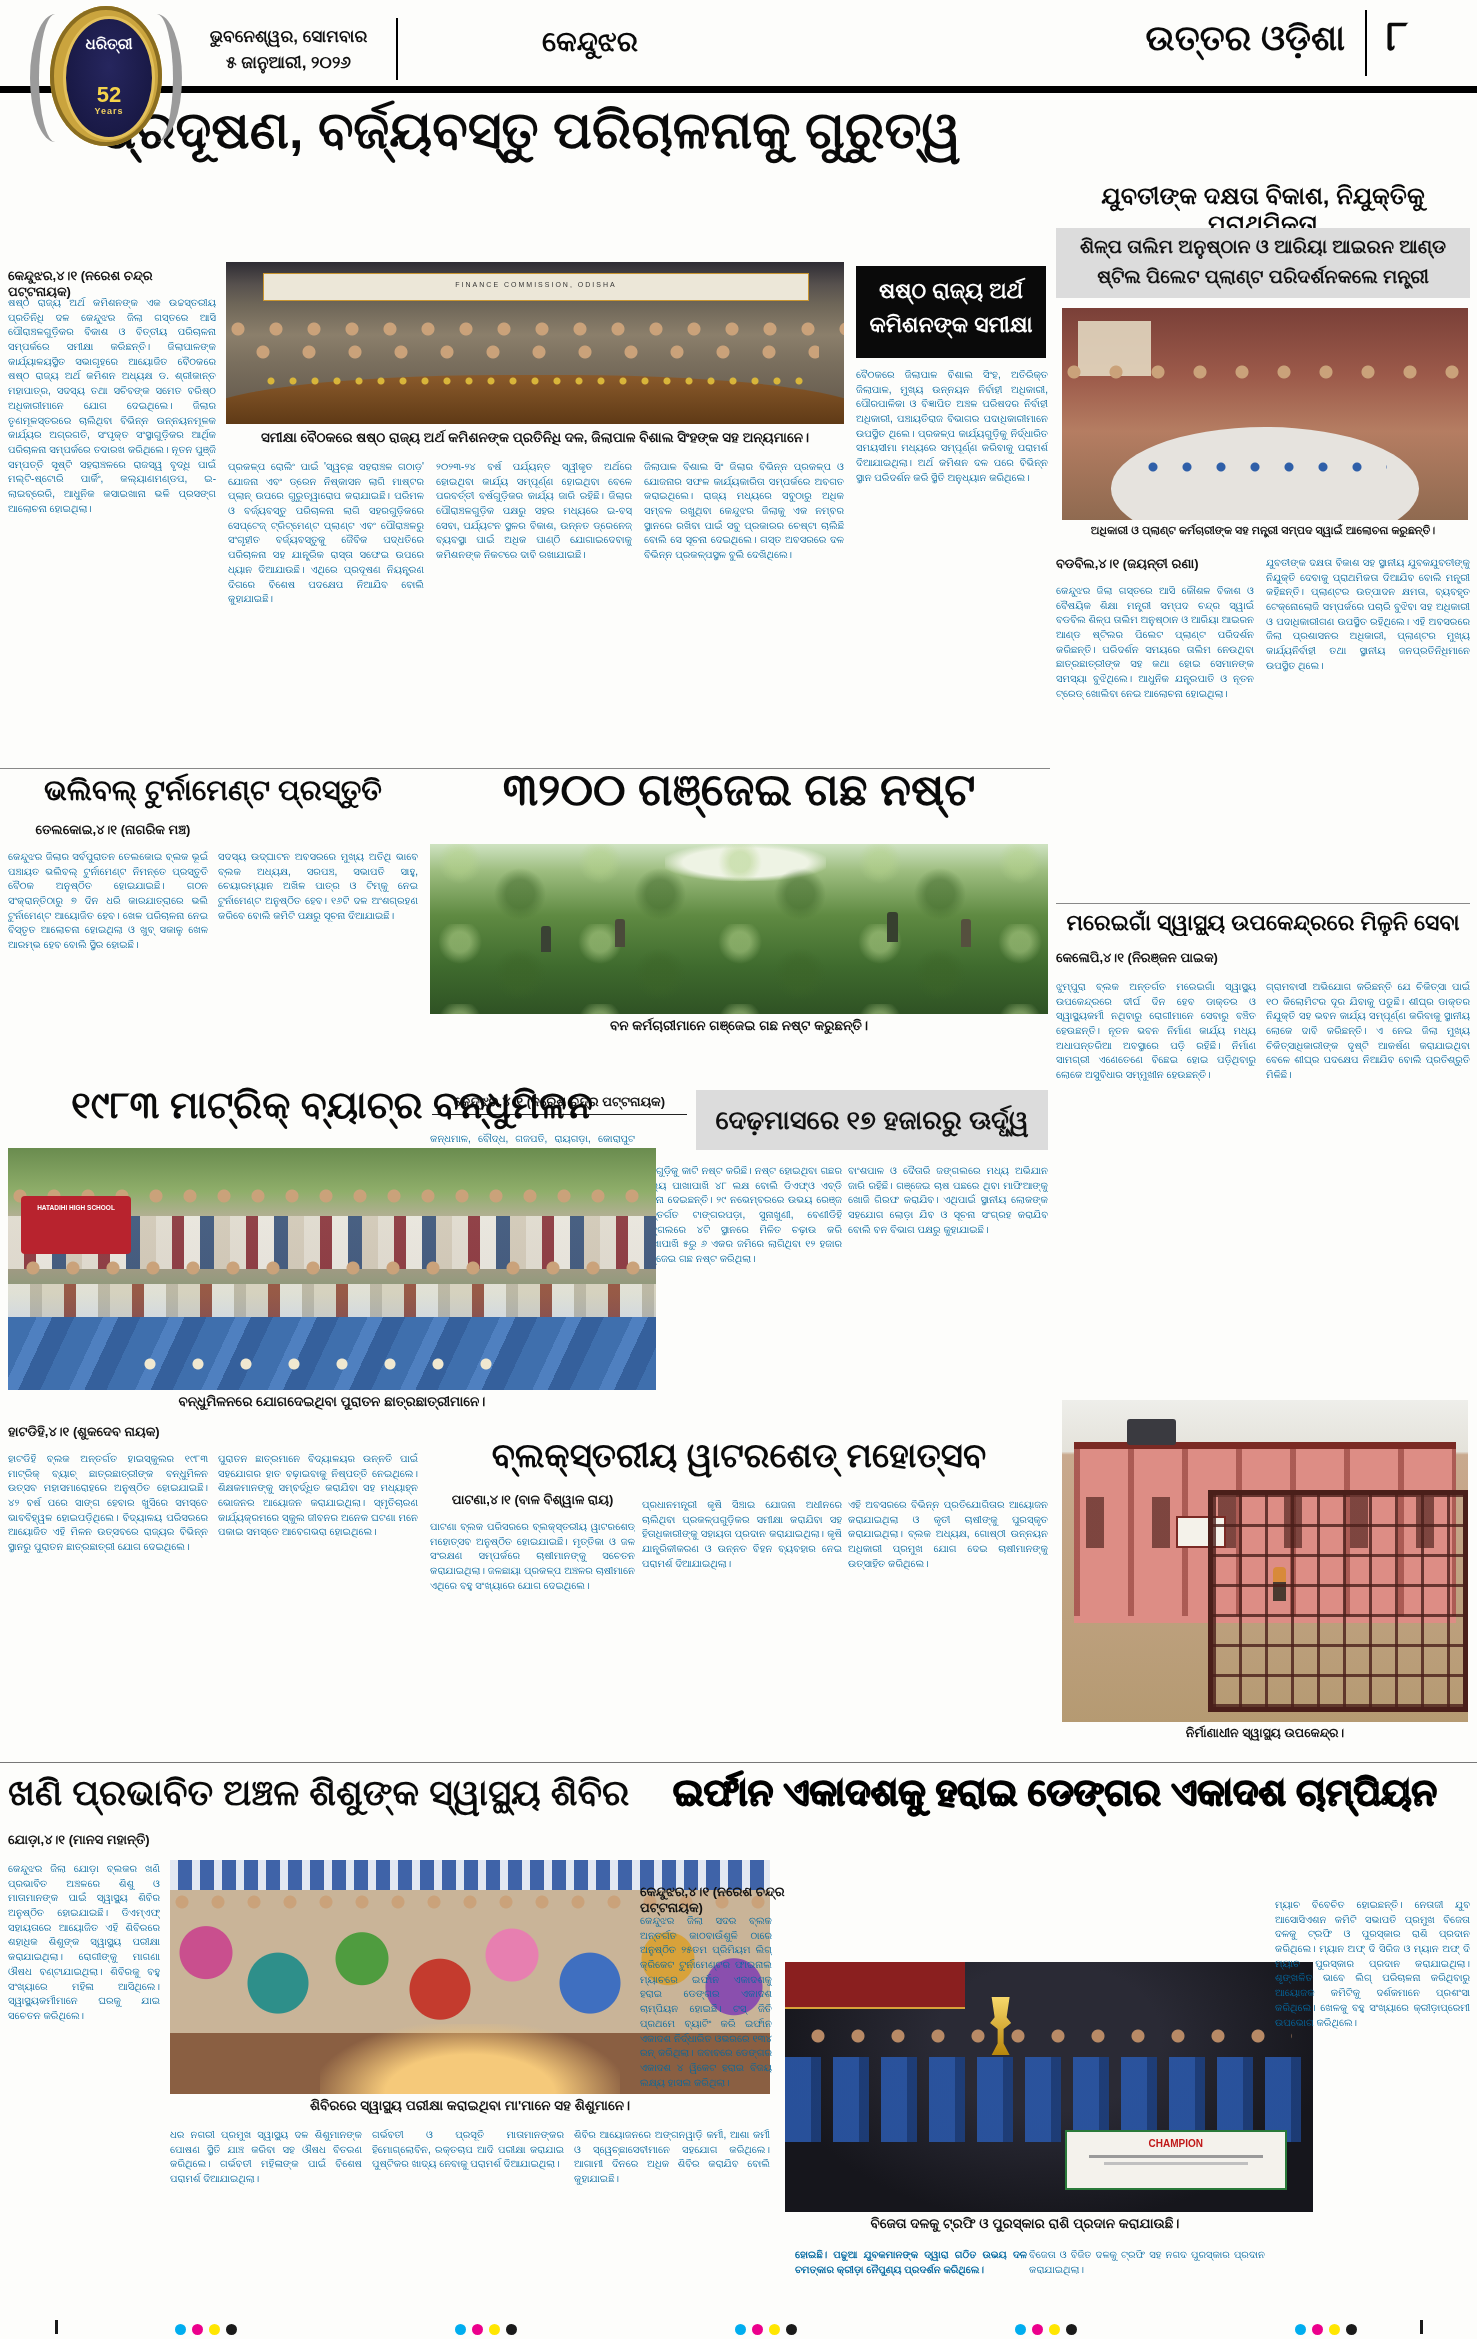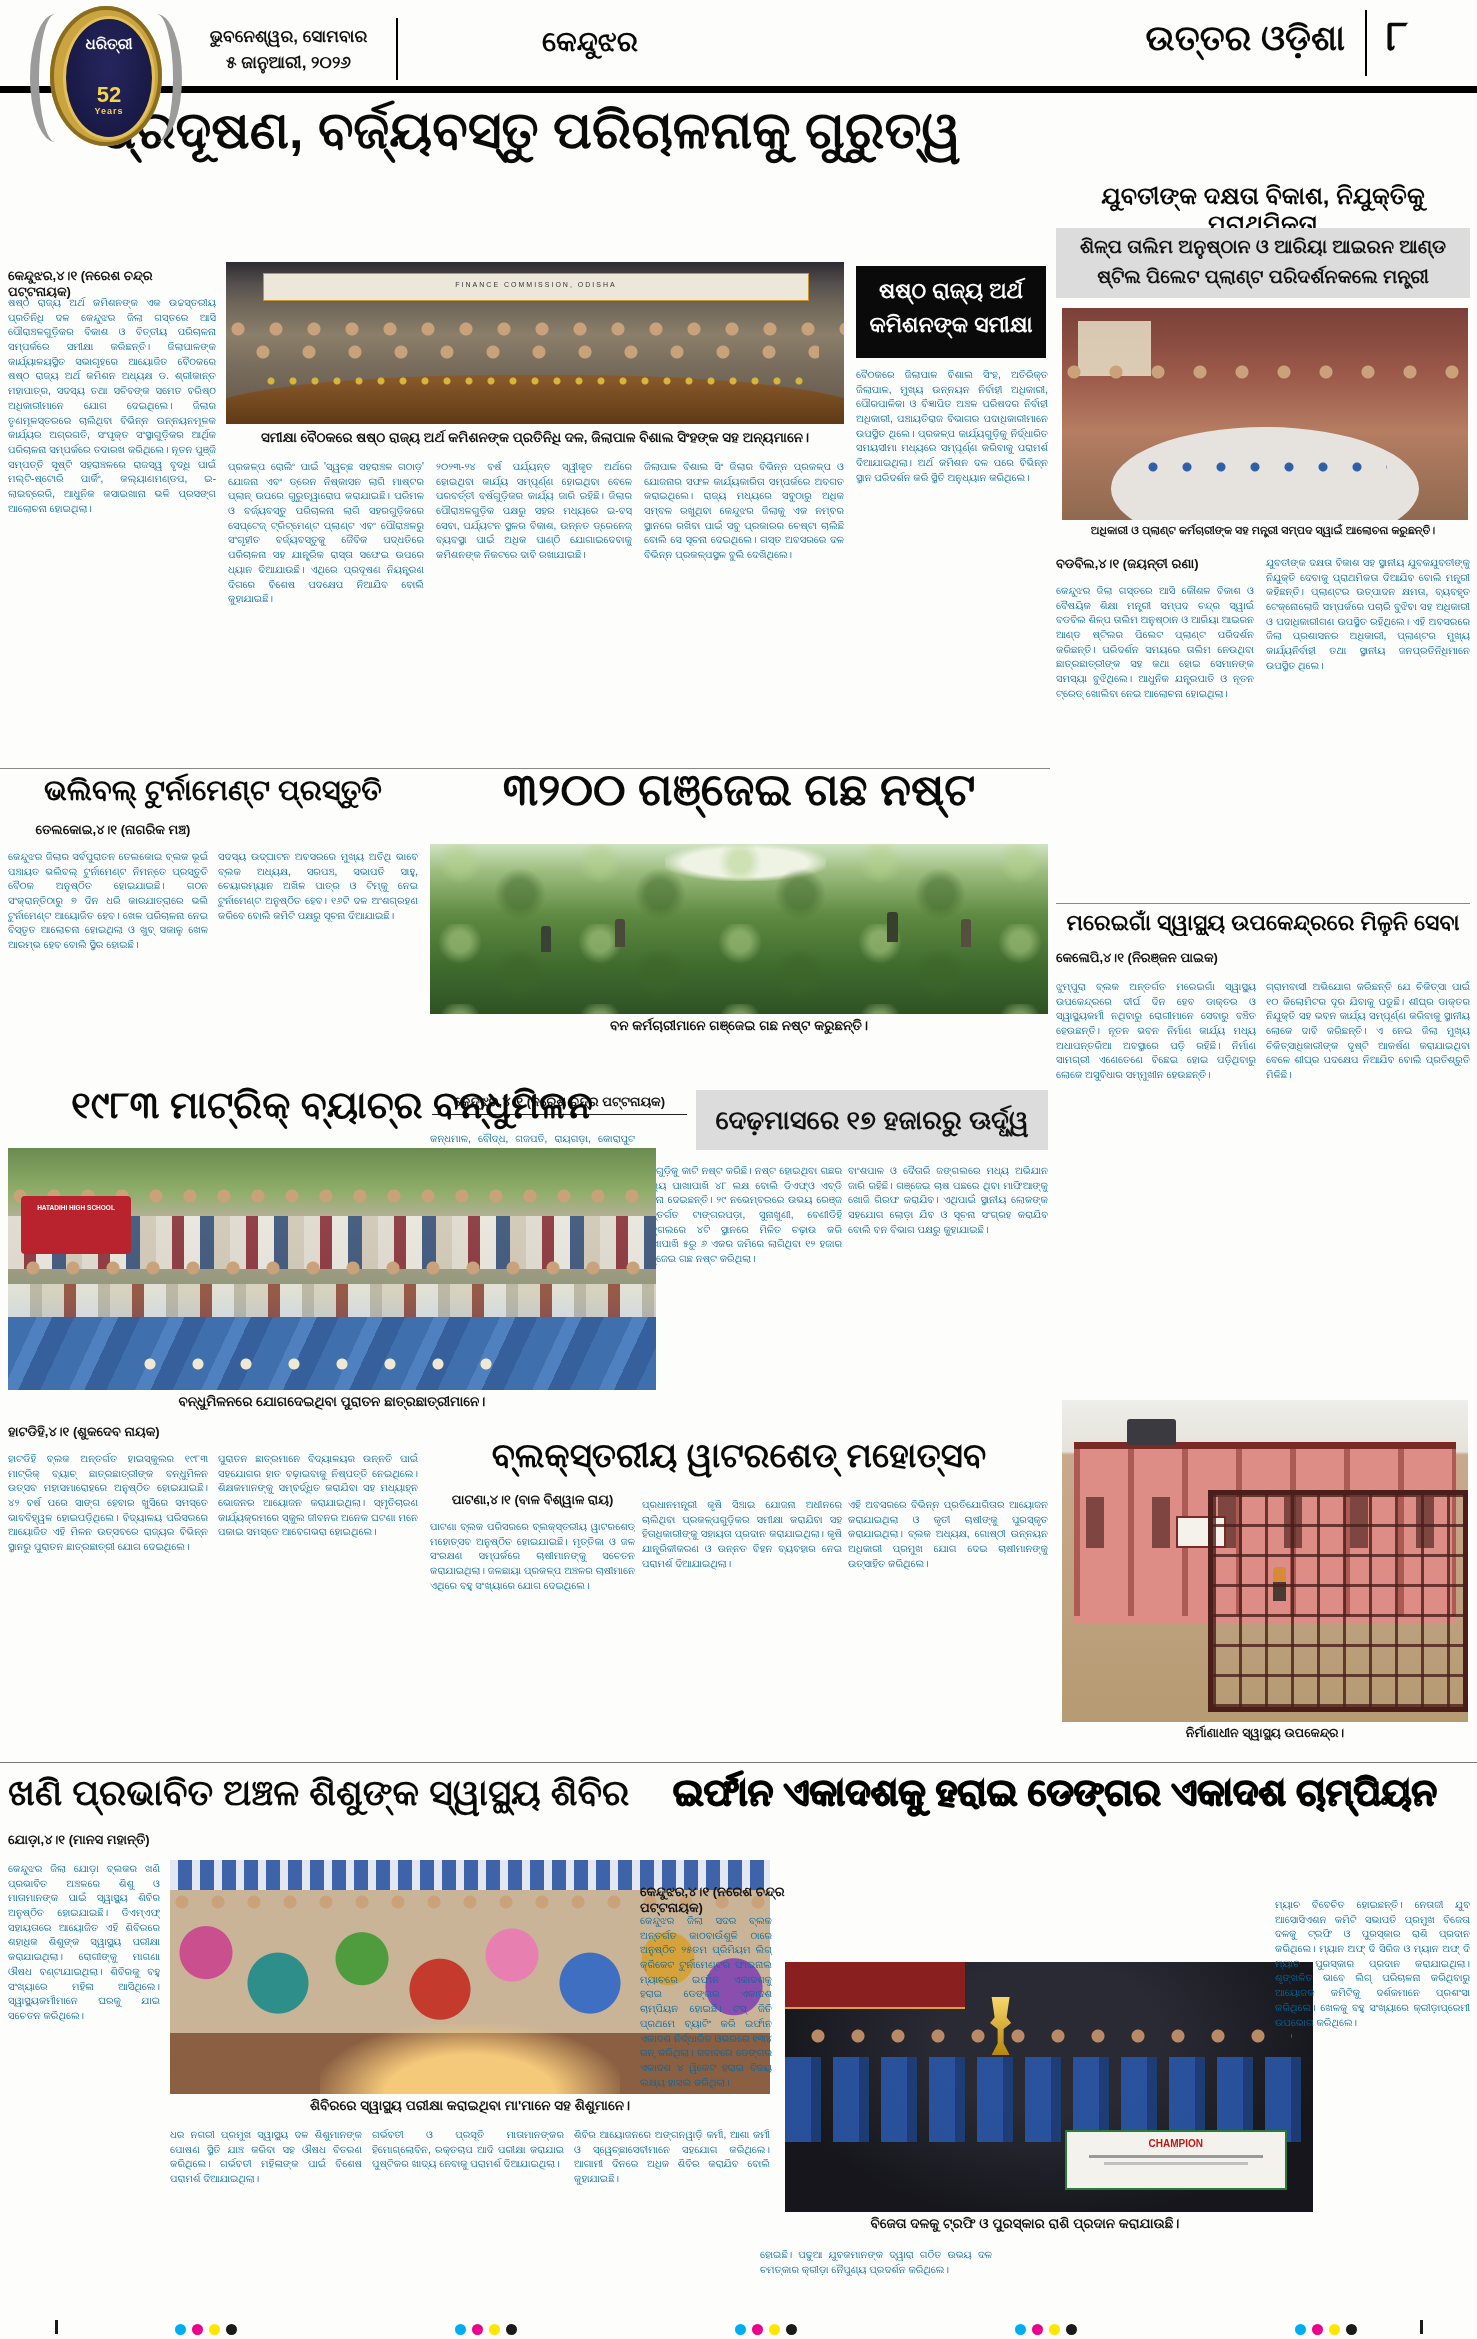--- a/index.html
+++ b/index.html
@@ -188,21 +188,22 @@
     <div class="layer heads" style="left:4%;top:26%;width:92%;height:16%;background-size:40px 24px;background-image:radial-gradient(circle at 12px 9px,#b88a66 6px,rgba(0,0,0,0) 7px);"></div>
     <div class="layer" style="left:0;top:38%;width:100%;height:34%;background-image:repeating-linear-gradient(90deg,#2a57a8 0 26px,#1d3f7e 26px 36px,rgba(0,0,0,0) 36px 48px);opacity:.9;"></div>
     <div class="layer" style="left:38%;top:14%;width:30px;height:58px;background:linear-gradient(#f7d86b,#b8860b);clip-path:polygon(20% 0,80% 0,70% 35%,85% 45%,60% 55%,60% 80%,80% 100%,20% 100%,40% 80%,40% 55%,15% 45%,30% 35%);box-shadow:0 0 18px rgba(255,215,90,.55);"></div>
     <div class="layer" style="right:5%;bottom:9%;width:42%;height:24%;background:#f4f2ec;border:2px solid #2a7a3a;color:#c01818;font-weight:bold;font-size:10px;text-align:center;line-height:1.6;padding-top:4px;box-sizing:border-box;overflow:hidden;">
       <span>CHAMPION</span>
       <div style="margin:3px auto 0;width:80%;height:3px;background:#9a9a9a;"></div>
       <div style="margin:4px auto 0;width:66%;height:3px;background:#c0c0c0;"></div>
     </div>
   </div>
   <div class="abs cap" style="left:785px;top:2216px;width:480px;">ବିଜେତା ଦଳକୁ ଟ୍ରଫି ଓ ପୁରସ୍କାର ରାଶି ପ୍ରଦାନ କରାଯାଉଛି।</div>
-  <div class="abs col" style="left:760px;top:2248px;width:232px;height:74px;">ହୋଇଛି। ପଢୁଆ ଯୁବକମାନଙ୍କ ଦ୍ୱାରା ଗଠିତ ଉଭୟ ଦଳ ଚମତ୍କାର କ୍ରୀଡ଼ା ନୈପୁଣ୍ୟ ପ୍ରଦର୍ଶନ କରିଥିଲେ।</div>
+  <div class="abs col" style="left:795px;top:2248px;width:232px;height:74px;font-weight:bold;">ହୋଇଛି। ପଢୁଆ ଯୁବକମାନଙ୍କ ଦ୍ୱାରା ଗଠିତ ଉଭୟ ଦଳ ଚମତ୍କାର କ୍ରୀଡ଼ା ନୈପୁଣ୍ୟ ପ୍ରଦର୍ଶନ କରିଥିଲେ।</div>
+  <div class="abs col" style="left:1029px;top:2248px;width:236px;height:74px;">ବିଜେତା ଓ ବିଜିତ ଦଳକୁ ଟ୍ରଫି ସହ ନଗଦ ପୁରସ୍କାର ପ୍ରଦାନ କରାଯାଇଥିଲା।</div>
   <div class="abs col" style="left:1275px;top:1898px;width:195px;height:424px;">ମ୍ୟାଚ ବିବେଚିତ ହୋଇଛନ୍ତି। ନେତାଜୀ ଯୁବ ଆସୋସିଏଶନ କମିଟି ସଭାପତି ପ୍ରମୁଖ ବିଜେତା ଦଳକୁ ଟ୍ରଫି ଓ ପୁରସ୍କାର ରାଶି ପ୍ରଦାନ କରିଥିଲେ। ମ୍ୟାନ ଅଫ୍ ଦି ସିରିଜ ଓ ମ୍ୟାନ ଅଫ୍ ଦି ମ୍ୟାଚ ପୁରସ୍କାର ପ୍ରଦାନ କରାଯାଇଥିଲା। ଶୃଙ୍ଖଳିତ ଭାବେ ଲିଗ୍ ପରିଚାଳନା କରିଥିବାରୁ ଆୟୋଜକ କମିଟିକୁ ଦର୍ଶକମାନେ ପ୍ରଶଂସା କରିଥିଲେ। ଖେଳକୁ ବହୁ ସଂଖ୍ୟାରେ କ୍ରୀଡ଼ାପ୍ରେମୀ ଉପଭୋଗ କରିଥିଲେ।</div>
 
   <div class="abs" style="left:0;top:2318px;width:1477px;height:20px;">
     <div class="abs" style="left:55px;top:2px;width:3px;height:14px;background:#1a1a1a;"></div>
     <div class="abs" style="left:175px;top:3px;">
       <span class="dot dc"></span><span class="dot dm"></span><span class="dot dy"></span><span class="dot dk"></span>
     </div>
     <div class="abs" style="left:455px;top:3px;">
       <span class="dot dc"></span><span class="dot dm"></span><span class="dot dy"></span><span class="dot dk"></span>
     </div>

